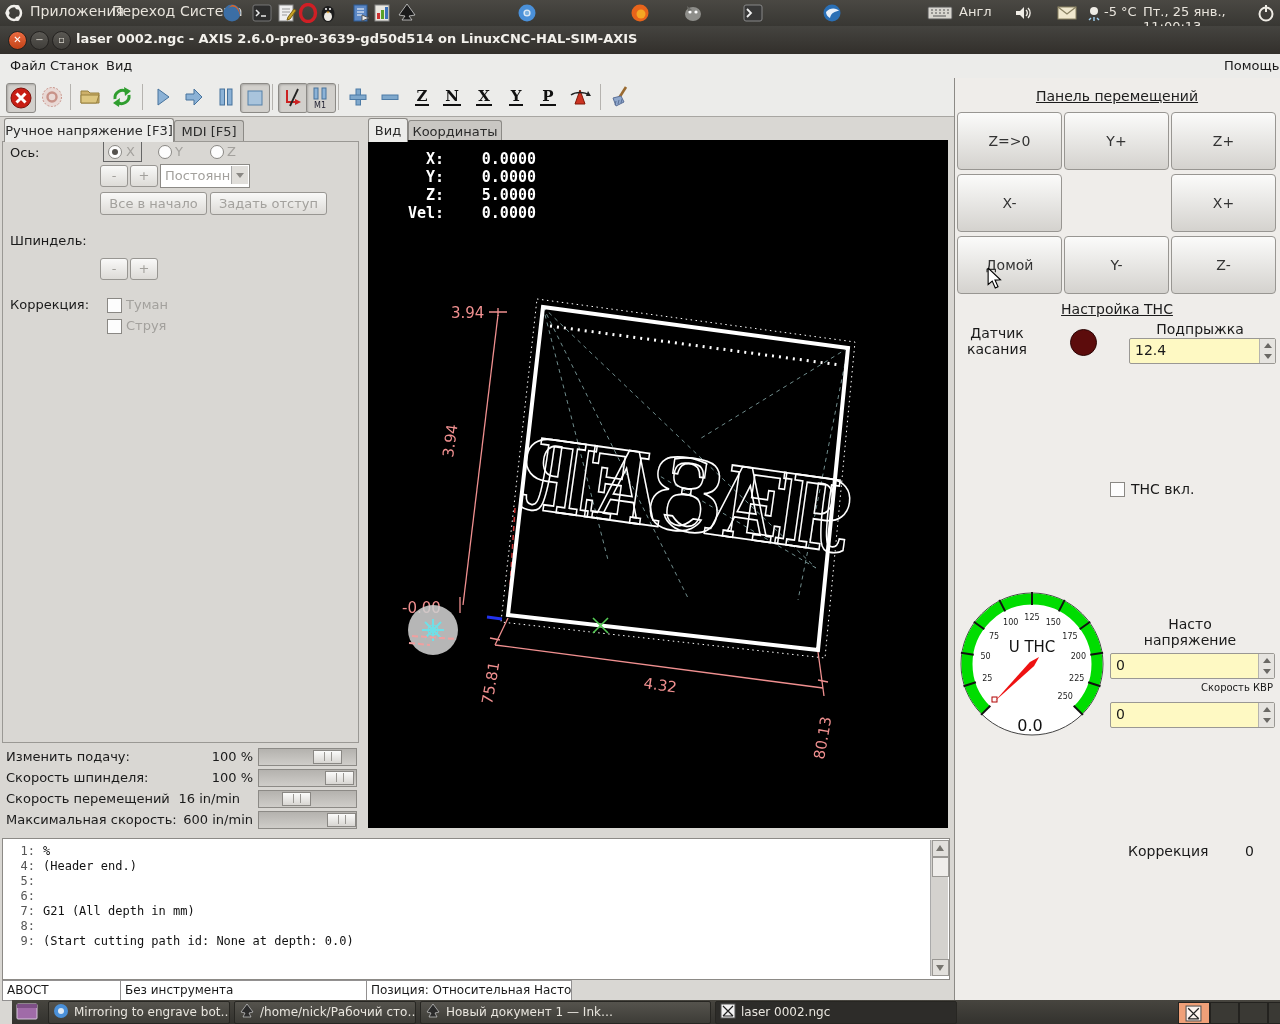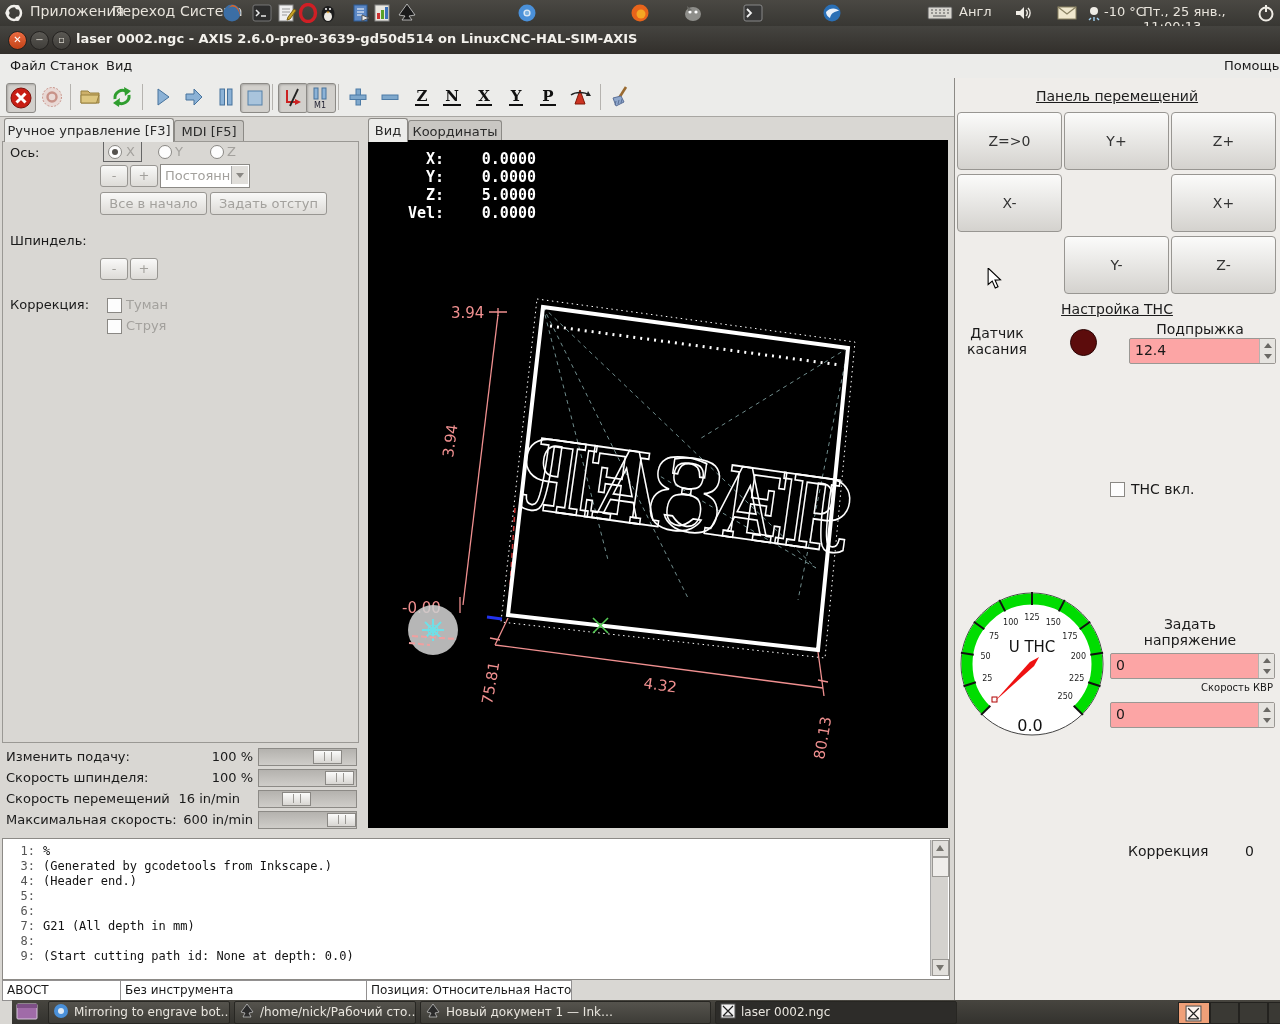--- a/index.html
+++ b/index.html
@@ -32,21 +32,21 @@
   .tab{position:absolute;border:1px solid #8c8a86;border-bottom:none;border-radius:3px 3px 0 0;background:#c9c7c3;
        font-size:13px;text-align:center;color:#2b2b2b;}
   .tab.active{background:#ececea;}
   .sunken{background:#fff;border:1px solid #8c8a86;}
   .radio{width:12px;height:12px;border-radius:50%;background:#fdfdfd;border:1px solid #8a8884;display:inline-block;}
   .checkbox{width:13px;height:13px;background:#fdfdfd;border:1px solid #8a8884;display:inline-block;}
   .dis-lbl{color:#a3a19d;}
   .slider-trough{position:absolute;height:16px;background:linear-gradient(#b4b2ae,#cfcdc9);border:1px solid #8c8a86;}
   .slider-handle{position:absolute;top:1px;width:27px;height:12px;background:linear-gradient(#fbfbfa,#d8d6d2);border:1px solid #8a8884;}
   .slider-handle i{display:block;width:6px;height:9px;margin:1px auto;border-left:1px solid #9a9894;border-right:1px solid #9a9894;}
-  .spinbox{position:absolute;background:#fca5a5;border:1px solid #9a9894;border-radius:2px;}
+  .spinbox{position:absolute;background:#fef9c3;border:1px solid #9a9894;border-radius:2px;}
   .spin-val{position:absolute;left:5px;top:3px;font-size:14px;}
   .spin-arrows{position:absolute;right:0;top:0;bottom:0;width:15px;background:#e6e4e0;border-left:1px solid #b5b3af;}
   .arr-up,.arr-dn{position:absolute;left:4px;width:0;height:0;border-left:4px solid transparent;border-right:4px solid transparent;}
   .arr-up{top:4px;border-bottom:5px solid #6a6864;}
   .arr-dn{bottom:4px;border-top:5px solid #6a6864;}
   
   #gcodebox{left:2px;top:838px;width:946px;height:140px;background:#fff;border:1px solid #8c8a86;font-family:"DejaVu Sans Mono",monospace;font-size:12px;overflow:hidden;}
   .gline{height:15px;line-height:15px;white-space:pre;}
   .gnum{display:inline-block;width:32px;text-align:right;color:#555;}
   .gtxt{padding-left:8px;color:#111;}
@@ -162,21 +162,21 @@
         <path d="M13 7 a4 4 0 0 1 0 6 M15 5 a7 7 0 0 1 0 10" stroke="#efece5" stroke-width="1.4" fill="none"></path>
       </svg>
     <svg class="tray-ic" style="left:1057px" viewBox="0 0 20 20">
         <rect x="1" y="4" width="18" height="12" fill="#efe7cd" stroke="#8a8263"></rect>
         <path d="M1 4 L10 11 L19 4" stroke="#8a8263" fill="none" stroke-width="1.3"></path>
       </svg>
     <svg class="tray-ic" style="left:1086px" viewBox="0 0 20 20">
         <circle cx="8" cy="8" r="4" fill="#efece5"></circle>
         <path d="M8 14 v4 M5 15 l-2 2 M11 15 l2 2" stroke="#9fd0f0" stroke-width="1.4"></path>
       </svg>
-    <span class="tb-txt" style="left:1104px">-10 °C</span>
+    <span class="tb-txt" style="left:1104px">-5 °C</span>
     <span class="tb-txt" style="left:1143px">Пт., 25 янв., 11:00:13</span>
     <svg class="tray-ic" style="left:1256px" viewBox="0 0 20 20">
         <circle cx="10" cy="11" r="6.5" fill="none" stroke="#efece5" stroke-width="2"></circle>
         <path d="M10 2 v7" stroke="#efece5" stroke-width="2"></path>
       </svg>
   </div>
 
   <div class="abs" id="titlebar">
     <div class="winbtn close" style="left:8px">✕</div>
     <div class="winbtn" style="left:30px">−</div>
@@ -293,21 +293,21 @@
     <div class="tool-sep" style="left:600px"></div>
     <div class="tool-btn" style="left:608px">
         <svg width="24" height="24" viewBox="0 0 24 24">
           <path d="M16 2 L9 13" stroke="#9a6a30" stroke-width="2.6"></path>
           <polygon points="3,13 11,11 14,17 6,21" fill="#8fa7cc" stroke="#5a6f96"></polygon>
           <path d="M5 20 l1-4 M8 19 l1-4 M11 18 l1-4" stroke="#5a6f96" stroke-width="1"></path>
         </svg>
       </div>
   </div>
 
-  <div class="abs tab active" style="left:4px;top:118px;width:168px;height:23px;line-height:23px;z-index:2">Ручное управление [F3]</div>
+  <div class="abs tab active" style="left:4px;top:118px;width:168px;height:23px;line-height:23px;z-index:2">Ручное напряжение [F3]</div>
   <div class="abs tab" style="left:174px;top:120px;width:68px;height:21px;line-height:21px">MDI [F5]</div>
   <div class="abs frame" style="left:2px;top:141px;width:355px;height:600px;background:#d9d7d3"></div>
 
   <span class="abs" style="left:10px;top:145px">Ось:</span>
   <span class="abs" style="left:103px;top:141px;width:37px;height:19px;border:1px solid #666"></span>
   <span class="abs radio" style="left:108px;top:145px">
       <span style="display:block;width:6px;height:6px;border-radius:50%;background:#55524e;margin:3px"></span>
     </span>
   <span class="abs dis-lbl" style="left:126px;top:144px">X</span>
   <span class="abs radio" style="left:158px;top:145px"></span>
@@ -452,20 +452,21 @@
   </div>
 
   <div class="abs" id="rightpanel"></div>
   <div class="abs panel-title" style="left:954px;top:10px;transform:translateY(78px)">Панель перемещений</div>
 
   <div class="abs jogbtn" style="left:957px;top:112px">Z=&gt;0</div>
   <div class="abs jogbtn" style="left:1064px;top:112px">Y+</div>
   <div class="abs jogbtn" style="left:1171px;top:112px">Z+</div>
   <div class="abs jogbtn" style="left:957px;top:174px">X-</div>
   <div class="abs jogbtn" style="left:1171px;top:174px">X+</div>
+  <div class="abs jogbtn" style="left:957px;top:236px">Домой</div>
   <div class="abs jogbtn" style="left:1064px;top:236px">Y-</div>
   <div class="abs jogbtn" style="left:1171px;top:236px">Z-</div>
 
   <div class="abs panel-title" style="left:954px;top:301px">Настройка THC</div>
   <div class="abs" style="left:963px;top:325px;width:68px;text-align:center;font-size:14px">Датчик касания</div>
   <div class="abs" style="left:1070px;top:329px;width:25px;height:25px;border-radius:50%;background:#5c0c0c;border:1px solid #2c0505"></div>
   <div class="abs" style="left:1130px;top:321px;width:140px;text-align:center;font-size:14px">Подпрыжка</div>
   <div class="abs spinbox" style="left:1129px;top:338px;width:145px;height:24px">
     <span class="spin-val">12.4</span>
     <span class="spin-arrows">
@@ -504,21 +505,21 @@
       <text x="126.4" y="71">200</text>
       <text x="124.7" y="93">225</text>
       <text x="113.2" y="111">250</text>
     </g>
     <polygon points="43,113 77.9,73.9 87.1,68.9 82.1,78.1" fill="#ee1111"></polygon>
     <rect x="40" y="109" width="5" height="5" fill="none" stroke="#b00000" stroke-width="1"></rect>
     <text x="80" y="64" text-anchor="middle" font-size="15" fill="#111" font-family="DejaVu Sans, sans-serif">U THC</text>
     <text x="78" y="143" text-anchor="middle" font-size="16" fill="#111" font-family="DejaVu Sans, sans-serif">0.0</text>
   </svg>
 
-  <div class="abs" style="left:1135px;top:616px;width:110px;text-align:center;font-size:14px">Задать напряжение</div>
+  <div class="abs" style="left:1135px;top:616px;width:110px;text-align:center;font-size:14px">Насто напряжение</div>
   <div class="abs spinbox" style="left:1110px;top:653px;width:163px;height:24px">
     <span class="spin-val">0</span>
     <span class="spin-arrows">
         <i class="arr-up"></i>
         <i class="arr-dn"></i>
       </span>
   </div>
   <div class="abs" style="left:1110px;top:682px;width:163px;text-align:right;font-size:10px">Скорость КВР</div>
   <div class="abs spinbox" style="left:1110px;top:702px;width:163px;height:24px">
     <span class="spin-val">0</span>
@@ -530,21 +531,20 @@
   <span class="abs" style="left:1128px;top:843px;font-size:14px">Коррекция</span>
   <span class="abs" style="left:1245px;top:843px;font-size:14px">0</span>
 
   <svg class="abs" style="left:986px;top:268px;z-index:50" width="18" height="22" viewBox="0 0 12 16">
     <path d="M1 0 L1 12 L4 9.5 L6.2 14.5 L8.2 13.6 L6 8.8 L10 8.6 Z" fill="#fff" stroke="#000" stroke-width="0.8"></path>
   </svg>
 
   <div class="abs" id="gcodebox">
     <div style="padding-top:5px">
       <div class="gline"><span class="gnum">1:</span><span class="gtxt">%</span></div>
-      <div class="gline"><span class="gnum">3:</span><span class="gtxt">(Generated by gcodetools from Inkscape.)</span></div>
       <div class="gline"><span class="gnum">4:</span><span class="gtxt">(Header end.)</span></div>
       <div class="gline"><span class="gnum">5:</span><span class="gtxt"></span></div>
       <div class="gline"><span class="gnum">6:</span><span class="gtxt"></span></div>
       <div class="gline"><span class="gnum">7:</span><span class="gtxt">G21 (All depth in mm)</span></div>
       <div class="gline"><span class="gnum">8:</span><span class="gtxt"></span></div>
       <div class="gline"><span class="gnum">9:</span><span class="gtxt">(Start cutting path id: None at depth: 0.0)</span></div>
     </div>
     <div id="gscroll">
       <div class="scr-btn" style="top:0">
           <i class="tri-up"></i>

